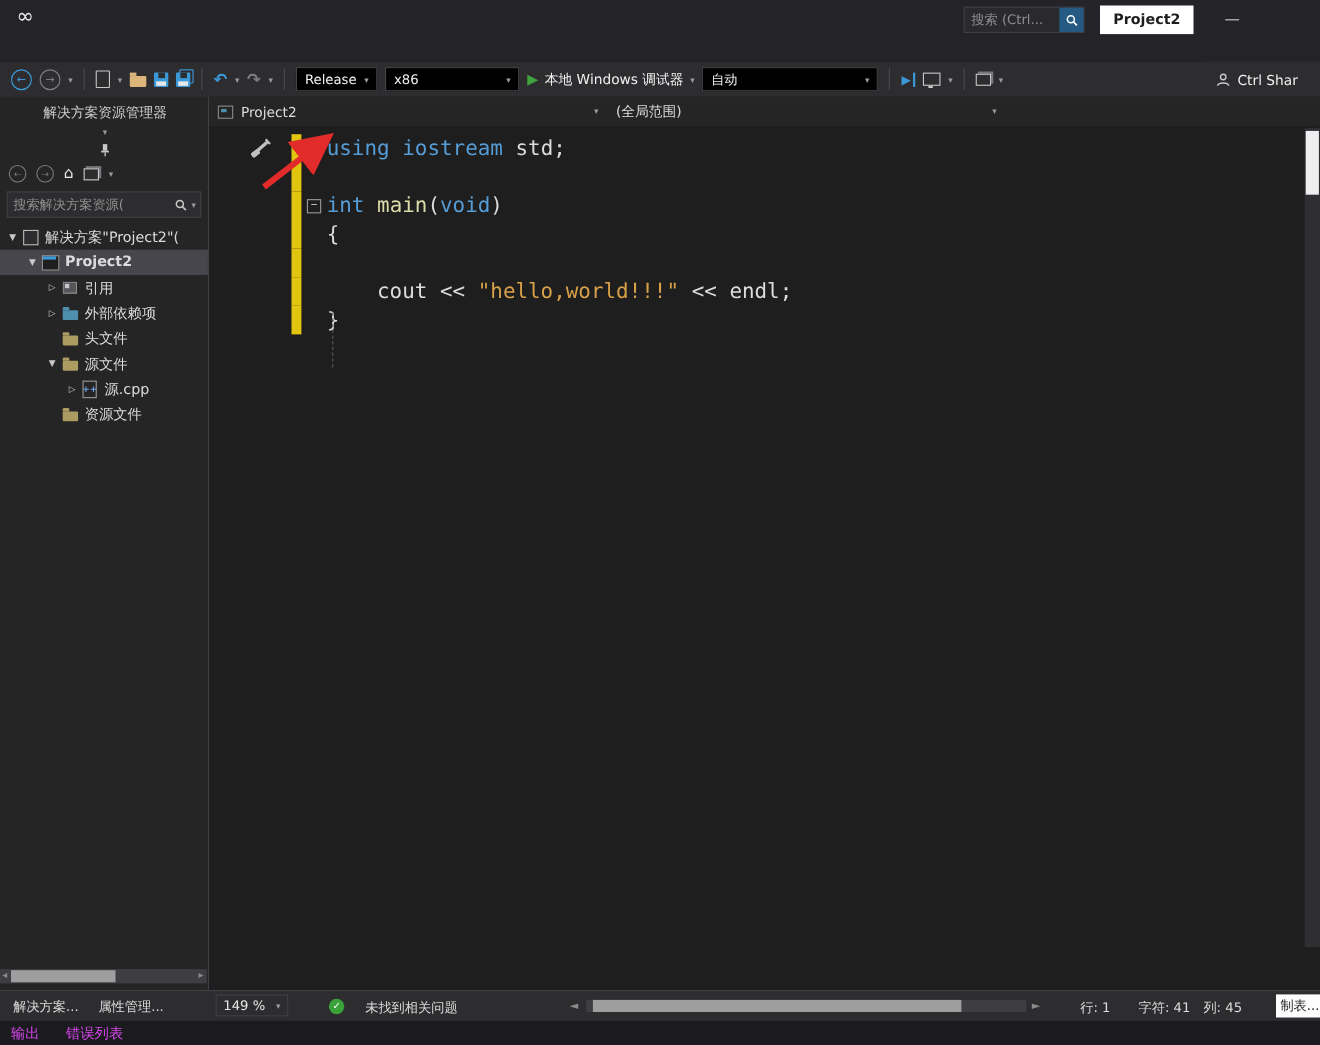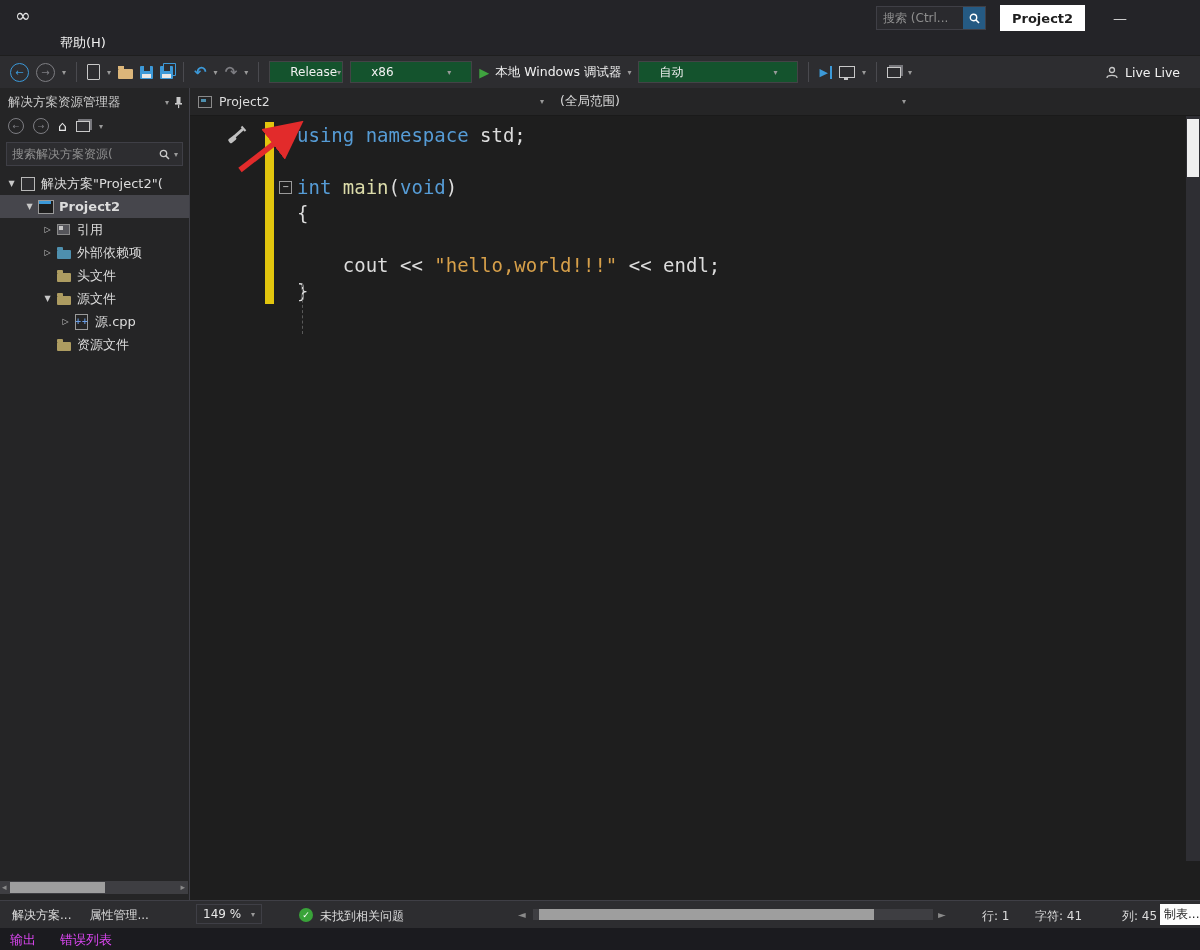--- a/index.html
+++ b/index.html
@@ -30,36 +30,36 @@
   .blue{color:#3C99D8;} .gray{color:#7D7D82;}
   .caret{font-size:8px;color:#9A9A9A;}
   .icon-doc{width:11px;height:14px;border:1px solid #C8C8C8;border-radius:1px;background:#2D2D30;}
   .icon-folder-gold{width:15px;height:10px;background:#DCB67A;border-radius:1px;position:relative;margin-top:4px;}
   .icon-folder-gold::before{content:"";position:absolute;top:-3px;left:0;width:6px;height:3px;background:#DCB67A;}
   .icon-floppy{width:13px;height:13px;background:#3C99D8;border-radius:1px;position:relative;}
   .icon-floppy::before{content:"";position:absolute;top:0;left:4px;width:6px;height:5px;background:#2D2D30;}
   .icon-floppy::after{content:"";position:absolute;bottom:1px;left:2px;width:9px;height:4px;background:#E8E8E8;}
   .saveall{box-shadow:3px -3px 0 -1px #2D2D30,3px -3px 0 0 #3C99D8;}
   .arrow-glyph{font-size:15px;font-weight:bold;}
-  .tb-select{height:22px;background:#14532d;border:1px solid #434346;color:#F1F1F1;font-size:12px;
-     display:flex;align-items:center;justify-content:space-between;padding:0 20px;box-sizing:border-box;}
+  .tb-select{height:22px;background:#000000;border:1px solid #434346;color:#F1F1F1;font-size:12px;
+     display:flex;align-items:center;justify-content:space-between;padding:0 7px;box-sizing:border-box;}
   .run-group{display:flex;align-items:center;gap:6px;}
   .play{color:var(--run_green);font-size:13px;}
   .run-label{font-size:12.5px;color:#F1F1F1;white-space:nowrap;}
   .icon-monitor{width:14px;height:10px;border:1px solid #C8C8C8;position:relative;}
   .icon-monitor::after{content:"";position:absolute;left:4px;bottom:-3px;width:4px;height:2px;background:#C8C8C8;}
   .icon-layers{width:12px;height:9px;border:1px solid #C8C8C8;background:#2D2D30;box-shadow:2px -2px 0 0 #77777C;}
   .dbg-target{color:#3C99D8;font-size:11px;border-right:2px solid #3C99D8;padding-right:2px;}
   .live-share{position:absolute;right:0;top:0;height:33px;display:flex;align-items:center;gap:6px;
      padding-left:10px;width:95px;overflow:hidden;background:#2D2D30;}
   .ls-label{font-size:12.5px;white-space:nowrap;}
   
   #sidebar{position:absolute;left:0;top:88px;width:190px;height:812px;background:#252526;
      border-right:1px solid #3F3F46;box-sizing:border-box;}
-  .sb-header{display:flex;align-items:center;padding:6px 6px 2px 8px;gap:5px;}
+  .sb-header{display:flex;align-items:center;padding:6px 6px 2px 8px;gap:5px;flex-direction:column;}
   .sb-title{font-size:12.5px;color:#CCCCCC;white-space:nowrap;overflow:hidden;flex:1;}
   .sb-icons{display:flex;align-items:center;gap:9px;padding:5px 8px;color:#B8B8B8;font-size:13px;}
   .home-glyph{font-size:14px;color:#E8E8E8;}
   .sb-search{margin:3px 6px;height:22px;background:#2D2D30;border:1px solid #3F3F46;display:flex;
      align-items:center;justify-content:space-between;}
   .sb-search-text{font-size:12px;color:#8F8F8F;padding-left:5px;white-space:nowrap;overflow:hidden;}
   .sb-search-icons{display:flex;align-items:center;gap:4px;padding-right:4px;}
   .tree{margin-top:6px;}
   .tree-row{height:23px;display:flex;align-items:center;font-size:13px;color:#DCDCDC;white-space:nowrap;overflow:hidden;}
   .tree-row.selected{background:var(--selection_gray);}
@@ -115,21 +115,21 @@
   
   #statusrow{position:absolute;left:0;top:900px;width:1200px;height:28px;background:#2D2D30;
      border-top:1px solid #3F3F46;box-sizing:border-box;}
   .panel-tabs{position:absolute;left:12px;top:6px;display:flex;gap:18px;}
   .panel-tab{font-size:12px;color:#DCDCDC;white-space:nowrap;}
   .zoom-select{position:absolute;left:196px;top:3px;width:66px;height:20px;background:#2D2D30;
      border:1px solid #3F3F46;color:#E8E8E8;font-size:12px;display:flex;align-items:center;
      justify-content:space-between;padding:0 6px;box-sizing:border-box;}
   .check-circle{position:absolute;left:299px;top:7px;width:14px;height:14px;border-radius:50%;
      background:var(--check_green);color:#FFF;font-size:9px;display:flex;align-items:center;justify-content:center;}
-  .status-msg{position:absolute;left:320px;top:7px;font-size:12px;color:#DCDCDC;white-space:nowrap;}
+  .status-msg{position:absolute;left:332px;top:7px;font-size:12px;color:#DCDCDC;white-space:nowrap;}
   .h-arrow{position:absolute;top:8px;font-size:10px;color:#8A8A8A;}
   .hscroll{position:absolute;left:533px;top:8px;width:400px;height:11px;background:#3E3E42;}
   .h-thumb{position:absolute;left:6px;top:0;width:335px;height:11px;background:#9E9E9E;}
   .pos-info{position:absolute;top:7px;font-size:12px;color:#DCDCDC;white-space:nowrap;}
   .tab-indicator{position:absolute;left:1160px;top:3px;width:40px;height:21px;background:#FDFDFD;
      color:#1E1E1E;font-size:12px;padding:2px 4px;box-sizing:border-box;white-space:nowrap;overflow:hidden;}
   
   #bottomrow{position:absolute;left:0;top:928px;width:1200px;height:22px;background:#1B1B1F;}
   .output-tabs{display:flex;gap:24px;padding:3px 0 0 10px;}
   .output-tab{font-size:13px;color:#d946ef;white-space:nowrap;}
@@ -149,25 +149,20 @@
             <svg width="11" height="11">
                 <circle cx="4.5" cy="4.5" r="3.2" fill="none" stroke="#FFFFFF" stroke-width="1.4"></circle>
                 <line x1="7" y1="7" x2="10" y2="10" stroke="#FFFFFF" stroke-width="1.6"></line>
               </svg>
           </span>
         </div>
         <button class="proj-btn">Project2</button>
         <span class="min-btn">—</span>
       </div>
     </div>
-    <div class="tb-row2">
-      <nav class="menus">
-          <span class="menu-item">帮助(H)</span>
-        </nav>
-    </div>
   </header>
 
   <div id="toolbar">
     <span class="circ blue">←</span>
     <span class="circ gray">→</span>
     <span class="caret">▾</span>
     <span class="tb-sep"></span>
     <span class="icon-doc"></span>
     <span class="caret">▾</span>
     <span class="icon-folder-gold"></span>
@@ -201,21 +196,21 @@
     <span class="icon-monitor"></span>
     <span class="caret">▾</span>
     <span class="tb-sep"></span>
     <span class="icon-layers"></span>
     <span class="caret">▾</span>
     <div class="live-share">
       <svg width="14" height="14">
           <circle cx="7" cy="4" r="2.5" fill="none" stroke="#C8C8C8" stroke-width="1.3"></circle>
           <path d="M2 12c0-3.5 10-3.5 10 0" fill="none" stroke="#C8C8C8" stroke-width="1.3"></path>
         </svg>
-      <span class="ls-label">Live Live</span>
+      <span class="ls-label">Ctrl Shar</span>
     </div>
   </div>
 
   <aside id="sidebar">
     <div class="sb-header">
       <span class="sb-title">解决方案资源管理器</span>
       <span class="caret">▾</span>
       <svg width="9" height="13">
           <rect x="2.5" y="1" width="4" height="6" fill="#C8C8C8"></rect>
           <rect x="1" y="7" width="7" height="1.6" fill="#C8C8C8"></rect>
@@ -331,21 +326,21 @@
             <marker id="ah" markerWidth="7" markerHeight="7" refX="2.5" refY="3.5" orient="auto">
               <path d="M0 0 L7 3.5 L0 7 Z" fill="#E22B2B"></path>
             </marker>
           </defs>
         <line x1="14" y1="52" x2="58" y2="18" stroke="#E22B2B" stroke-width="5.5" marker-end="url(#ah)"></line>
       </svg>
       <div class="code-lines">
           <div class="code-line">
             <span class="chg on"></span>
             <span class="fold"></span>
-            <span class="code-text"><span class="tok-kw">using</span><span class="tok-pl"> </span><span class="tok-kw">namespace</span><span class="tok-pl"> std;</span></span>
+            <span class="code-text"><span class="tok-kw">using</span><span class="tok-pl"> </span><span class="tok-kw">iostream</span><span class="tok-pl"> std;</span></span>
           </div>
           <div class="code-line">
             <span class="chg on"></span>
             <span class="fold"></span>
             <span class="code-text"></span>
           </div>
           <div class="code-line">
             <span class="chg on"></span>
             <span class="fold">
               <span class="fold-box">−</span>
@@ -391,21 +386,21 @@
     </div>
     <span class="check-circle">✓</span>
     <span class="status-msg">未找到相关问题</span>
     <span class="h-arrow" style="left:518px">◄</span>
     <div class="hscroll">
       <div class="h-thumb"></div>
     </div>
     <span class="h-arrow" style="left:938px">►</span>
     <span class="pos-info" style="left:982px">行: 1</span>
     <span class="pos-info" style="left:1035px">字符: 41</span>
-    <span class="pos-info" style="left:1122px">列: 45</span>
+    <span class="pos-info" style="left:1094px">列: 45</span>
     <span class="tab-indicator">制表...</span>
   </div>
 
   <div id="bottomrow">
     <nav class="output-tabs">
         <span class="output-tab">输出</span>
         <span class="output-tab">错误列表</span>
       </nav>
   </div>
 

